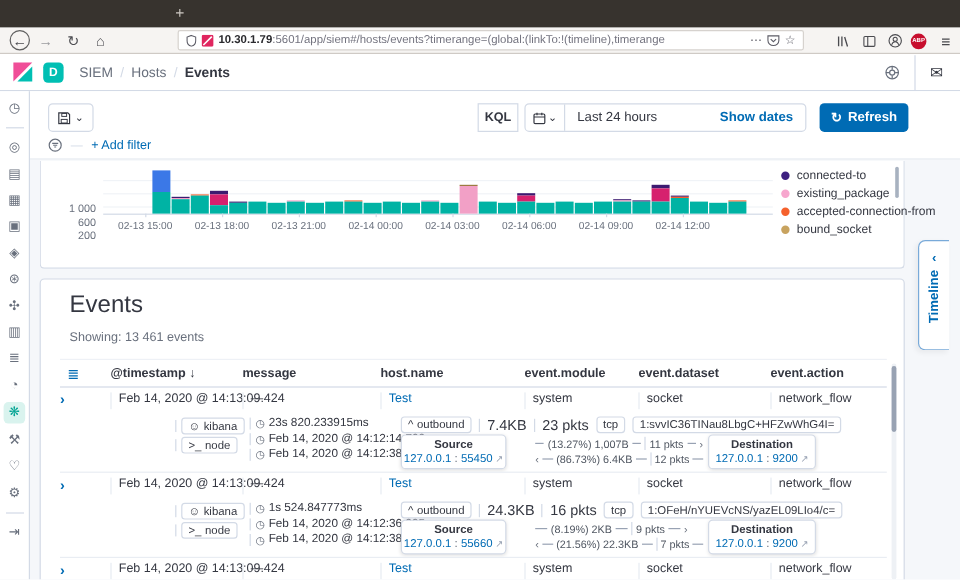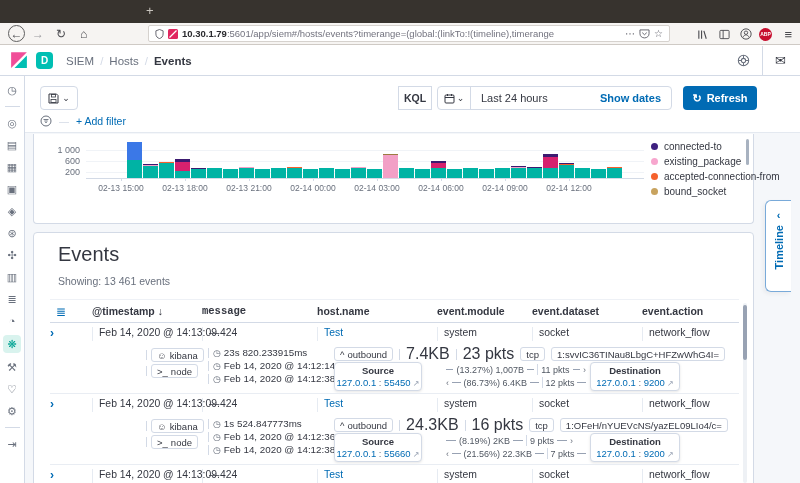--- a/index.html
+++ b/index.html
@@ -65,21 +65,21 @@
   .dp-show { margin-left:auto; padding-right:10px; font-size:11px; font-weight:600; color:#006bb4; }
   .refresh { position:absolute; left:658px; top:10px; width:74px; height:24px; background:#006bb4; border-radius:4px; color:#fff;
              font-size:11px; font-weight:600; display:flex; align-items:center; justify-content:center; gap:5px; }
   .filterrow { position:absolute; left:15px; top:37px; height:16px; display:flex; align-items:center; gap:7px; }
   .filterdash { color:#d3dae6; font-size:10px; }
   .addfilter { font-size:10.5px; color:#006bb4; }
 
   
   .chart-card { position:absolute; left:8px; top:58px; width:721px; height:90px; background:#fff;
                 border:1px solid #d3dae6; border-top:none; border-radius:0 0 4px 4px; }
-  .ylab { position:absolute; left:18px; width:28px; text-align:right; font-size:9px; color:#69707d; }
+  .ylab { position:absolute; left:18px; width:28px; text-align:right; font-size:9px; color:#69707d;margin-top:24px; }
   .gridline { position:absolute; left:52px; width:558px; height:1px; background:#f0f3f7; }
   .axisline { position:absolute; left:52px; top:44px; width:558px; height:1px; background:#d3dae6; }
   .bar { position:absolute; bottom:46px; width:15px; display:flex; flex-direction:column-reverse; }
   .plotwrap { position:absolute; left:0; top:0; width:721px; height:90px; overflow:hidden; }
   .xtick { position:absolute; top:44px; width:1px; height:3px; background:#d3dae6; }
   .xlab { position:absolute; top:49px; width:70px; text-align:center; font-size:8.5px; color:#69707d; }
   .legend-item { position:absolute; left:617px; display:flex; align-items:center; gap:6px; height:12px; }
   .legend-dot { width:7px; height:7px; border-radius:50%; }
   .legend-label { font-size:10px; color:#343741; white-space:nowrap; }
   .leg-scroll { position:absolute; left:712px; top:5px; width:3px; height:26px; background:#a8b2c0; border-radius:2px; }
@@ -109,21 +109,21 @@
           font-size:10.4px; color:#343741; white-space:nowrap; }
   .cell.link { color:#006bb4; }
   .detail { position:relative; height:48px; }
   .vmark { display:inline-block; width:1px; height:10px; background:#d3dae6; margin-right:4px; vertical-align:middle; }
   .pbadge { display:inline-flex; align-items:center; gap:3px; height:14px; border:1px solid #d3dae6; border-radius:3px;
             background:#fff; padding:0 5px; font-size:9.5px; color:#343741; }
   .badgerow { position:absolute; left:96px; display:flex; align-items:center; }
   .timerow { position:absolute; left:158px; display:flex; align-items:center; font-size:9.8px; color:#343741; white-space:nowrap; }
   .clockg { color:#69707d; font-size:9px; margin-right:3px; }
   .flowtop { position:absolute; left:284px; top:1px; height:16px; display:flex; align-items:center; gap:6px; white-space:nowrap; }
-  .ft-text { font-size:16px; color:#343741; }
+  .ft-text { font-size:12px; color:#343741; }
   .vsep { width:1px; height:11px; background:#d3dae6; }
   .hashbadge { max-width:198px; overflow:hidden; }
   .endpoint { position:absolute; top:17px; height:29px; background:#fff; border:1px solid #d3dae6; border-radius:4px;
               box-shadow:0 1px 3px rgba(0,0,0,.1); text-align:center; }
   .ep-title { font-size:9.5px; font-weight:700; color:#343741; margin-top:2px; }
   .ep-val { font-size:9.5px; color:#006bb4; margin-top:1px; }
   .ep-colon { color:#69707d; }
   .ep-ext { color:#98a2b3; font-size:8px; }
   .metrics { position:absolute; left:396px; top:18px; width:140px; }
   .mrow { display:flex; align-items:center; gap:3px; height:13px; font-size:9px; color:#505762; white-space:nowrap; }
@@ -463,21 +463,21 @@
       <span class="tl-chev">‹</span>
       <span class="tl-label">Timeline</span>
     </div>
 
     <div class="events-card">
       <div class="ev-title">Events</div>
       <div class="ev-showing">Showing: 13 461 events</div>
       <div class="thead" id="thead">
         <span class="fields-icon">≣</span>
       <span class="th" style="left: 42px;">@timestamp ↓</span>
-          <span class="th" style="left: 152px; font-family: Liberation Mono, monospace;">message</span>
+          <span class="th" style="left: 152px;">message</span>
           <span class="th" style="left: 267px;">host.name</span>
           <span class="th" style="left: 387px;">event.module</span>
           <span class="th" style="left: 482px;">event.dataset</span>
           <span class="th" style="left: 592px;">event.action</span>
         </div>
       <div class="rows" id="rows">
           <div class="rowgroup">
             <div class="summary">
               <span class="expander">›</span>
               <span class="cell" style="left: 42px;">Feb 14, 2020 @ 14:13:09.424</span>

